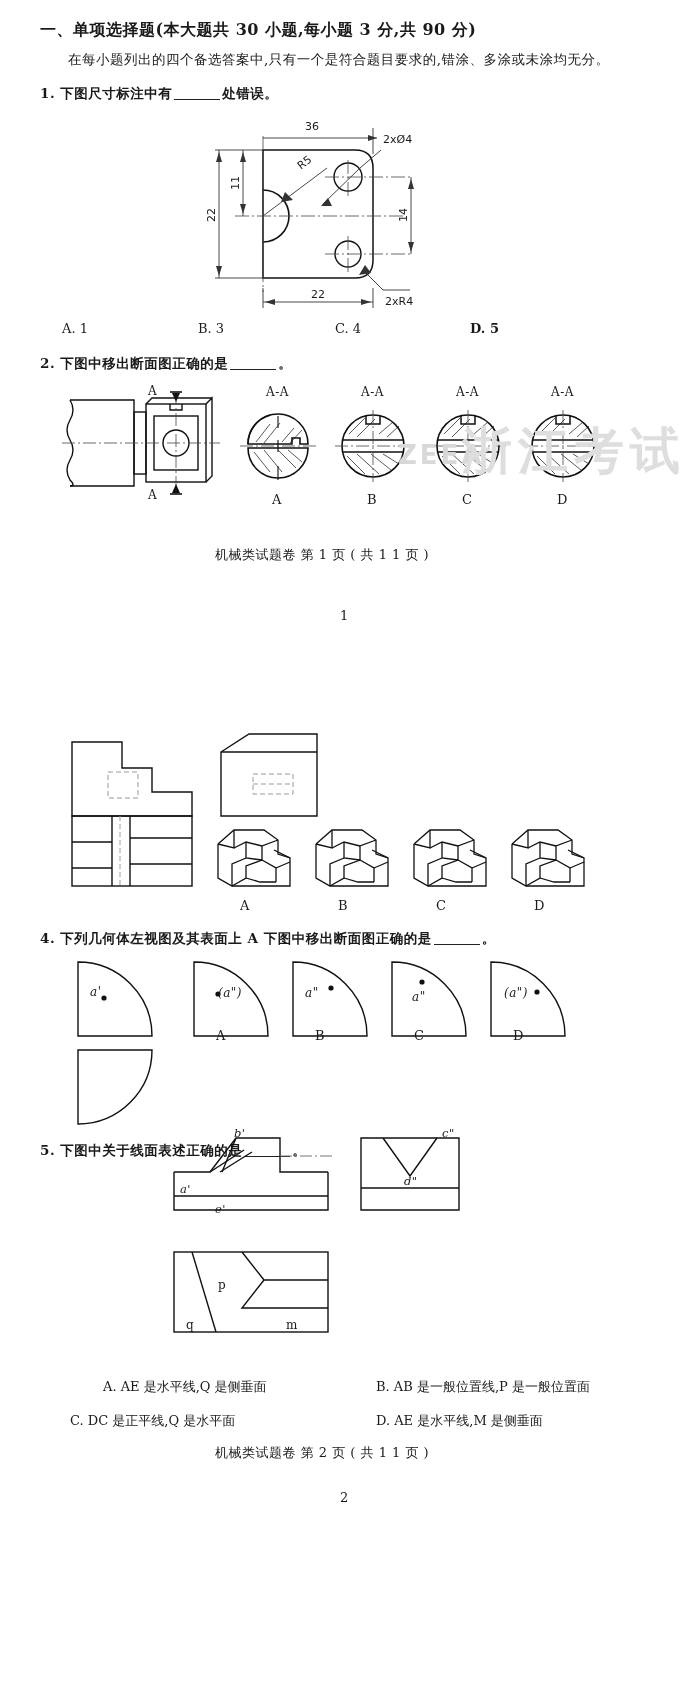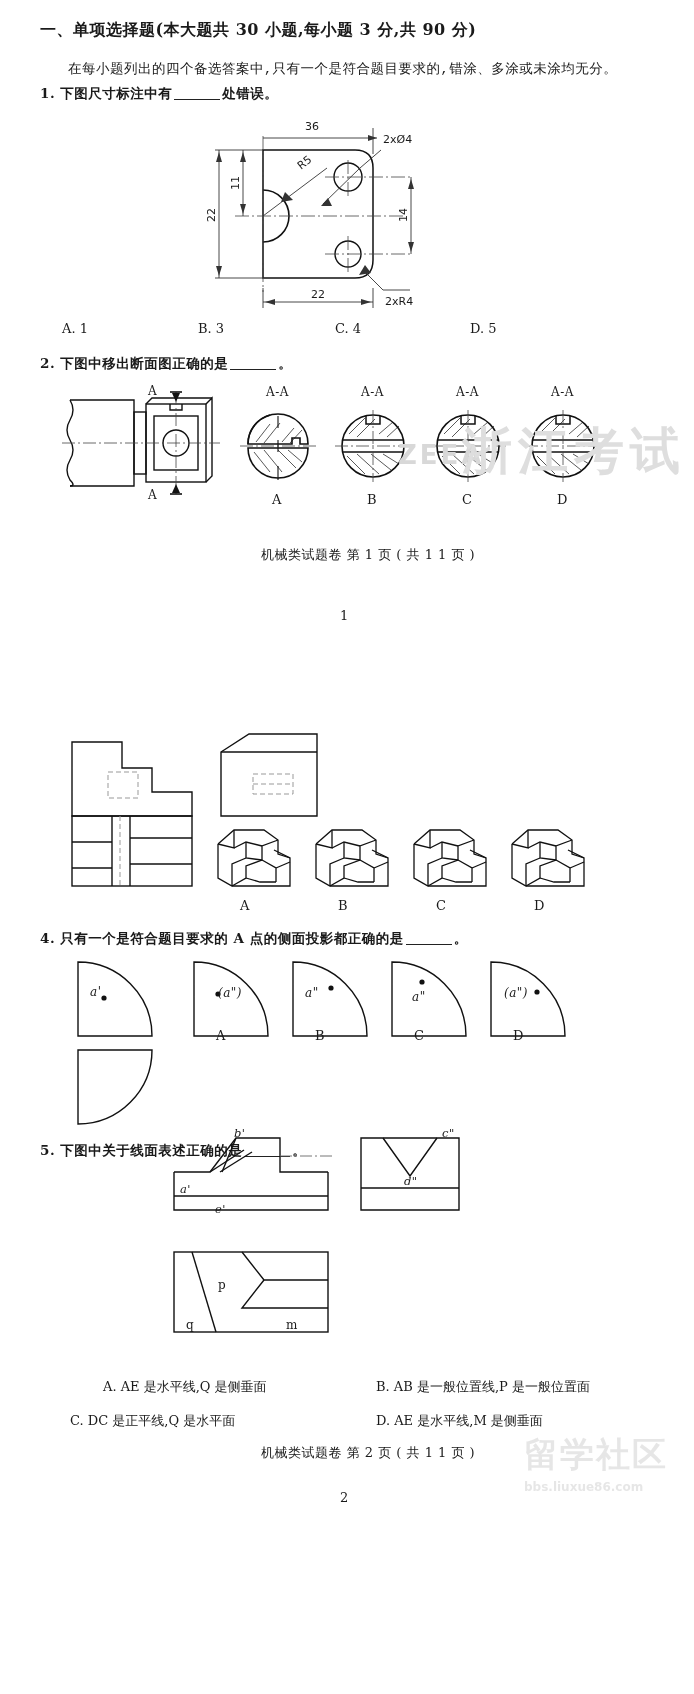--- a/index.html
+++ b/index.html
@@ -6,41 +6,41 @@
   body{
     width:694px;height:1694px;position:relative;overflow:hidden;
     font-family:"DejaVu Serif","Liberation Serif",serif;
     color:#1a1a1a;
   }
   .page{position:absolute;left:0;top:0;width:694px;height:1694px;}
   .txt{position:absolute;white-space:nowrap;letter-spacing:.5px;}
   .q{font-size:13.5px;font-weight:bold;}
   .hdr{font-size:16px;font-weight:700;}
   .body-line{font-size:13.5px;}
-  .foot{font-size:13px;margin-left:46px;}
+  .foot{font-size:13px;}
   .pnum{font-size:13px;}
   .blank{display:inline-block;border-bottom:1px solid #222;width:46px;height:12px;vertical-align:-2px;margin:0 2px;}
   svg{display:block;overflow:visible;}
   .fig{position:absolute;}
   .dim{font-family:"DejaVu Sans","Liberation Sans",sans-serif;font-size:11px;fill:#1a1a1a;}
   .choice{position:absolute;font-size:13px;font-family:"DejaVu Serif","Liberation Serif",serif;}
   .wm{position:absolute;color:#d8d8d8;font-weight:700;pointer-events:none;
       font-family:"DejaVu Sans","Liberation Sans",sans-serif;}
   .wm2{position:absolute;pointer-events:none;opacity:.5;}
   .wm2 span{display:block;color:#cfcfcf;font-weight:700;
       font-family:"DejaVu Sans","Liberation Sans",sans-serif;}
 </style>
 </head>
 <body>
 
 <div class="page">
 
   <div class="txt hdr" style="left:40px;top:20px;">一、单项选择题(本大题共 30 小题,每小题 3 分,共 90 分)</div>
 
-  <div class="txt body-line" style="left:68px;top:60px;font-family:Liberation Mono, monospace;">在每小题列出的四个备选答案中,只有一个是符合题目要求的,错涂、多涂或未涂均无分。</div>
+  <div class="txt body-line" style="left:68px;top:51px;">在每小题列出的四个备选答案中,只有一个是符合题目要求的,错涂、多涂或未涂均无分。</div>
 
   <div class="txt q" style="left:40px;top:85px;">
     <span>1.</span>
     <span>下图尺寸标注中有</span><span class="blank"></span><span>处错误。</span>
   </div>
 
   <div class="fig" style="left:205px;top:112px;">
     <svg width="250" height="205" viewBox="0 0 250 205">
       <g stroke="#111" fill="none" stroke-width="1.5">
 
@@ -129,21 +129,21 @@
     <span>1</span>
   </div>
   <div class="choice" style="left:198px;top:321px;">
     <span>B.</span>
     <span>3</span>
   </div>
   <div class="choice" style="left:335px;top:321px;">
     <span>C.</span>
     <span>4</span>
   </div>
-  <div class="choice" style="left:470px;top:321px;">
+  <div class="choice" style="left:470px;top:321px;font-weight:bold;">
     <span>D.</span>
     <span>5</span>
   </div>
 
   <div class="txt q" style="left:40px;top:355px;">
     <span>2.</span>
     <span>下图中移出断面图正确的是</span><span class="blank"></span><span>。</span>
   </div>
 
   <div class="fig" style="left:62px;top:388px;">
@@ -406,21 +406,21 @@
         <path d="M50,40 L64,48 L64,62"></path>
         <path d="M64,48 L78,42"></path>
         <path d="M34,58 L48,62 L64,62"></path>
       </g>
     </svg>
   </div>
   <div class="choice" style="left:534px;top:898px;">D</div>
 
   <div class="txt q" style="left:40px;top:930px;">
     <span>4.</span>
-    <span>只有一个是符合题目要求的 A 点的侧面投影都正确的是</span><span class="blank"></span><span>。</span>
+    <span>下列几何体左视图及其表面上 A 下图中移出断面图正确的是</span><span class="blank"></span><span>。</span>
   </div>
 
   <div class="fig" style="left:72px;top:958px;">
     <svg width="96" height="170" viewBox="0 0 96 170">
       <g stroke="#111" fill="none" stroke-width="1.4">
         <path d="M6,78 L6,4 A74,74 0 0,1 80,78 Z"></path>
         <path d="M6,92 L6,166 A74,74 0 0,0 80,92 Z" transform="translate(0,0)"></path>
       </g>
       <circle cx="32" cy="40" r="2.6" fill="#111"></circle>
     </svg>
@@ -534,18 +534,14 @@
     <span>DC 是正平线,Q 是水平面</span>
   </div>
   <div class="choice" style="left:376px;top:1412px;">
     <span>D.</span>
     <span>AE 是水平线,M 是侧垂面</span>
   </div>
 
   <div class="txt foot" style="left:215px;top:1444px;">机械类试题卷  第 2 页 ( 共 1 1 页 )</div>
   <div class="txt pnum" style="left:340px;top:1490px;">2</div>
 
-  <div class="wm2" style="left:524px;top:1432px;">
-    <span style="font-size:34px;letter-spacing:2px;">留学社区</span>
-    <span style="font-size:12px;letter-spacing:0;margin-top:2px;">bbs.liuxue86.com</span>
-  </div>
 
 </div>
 
 </body></html>

